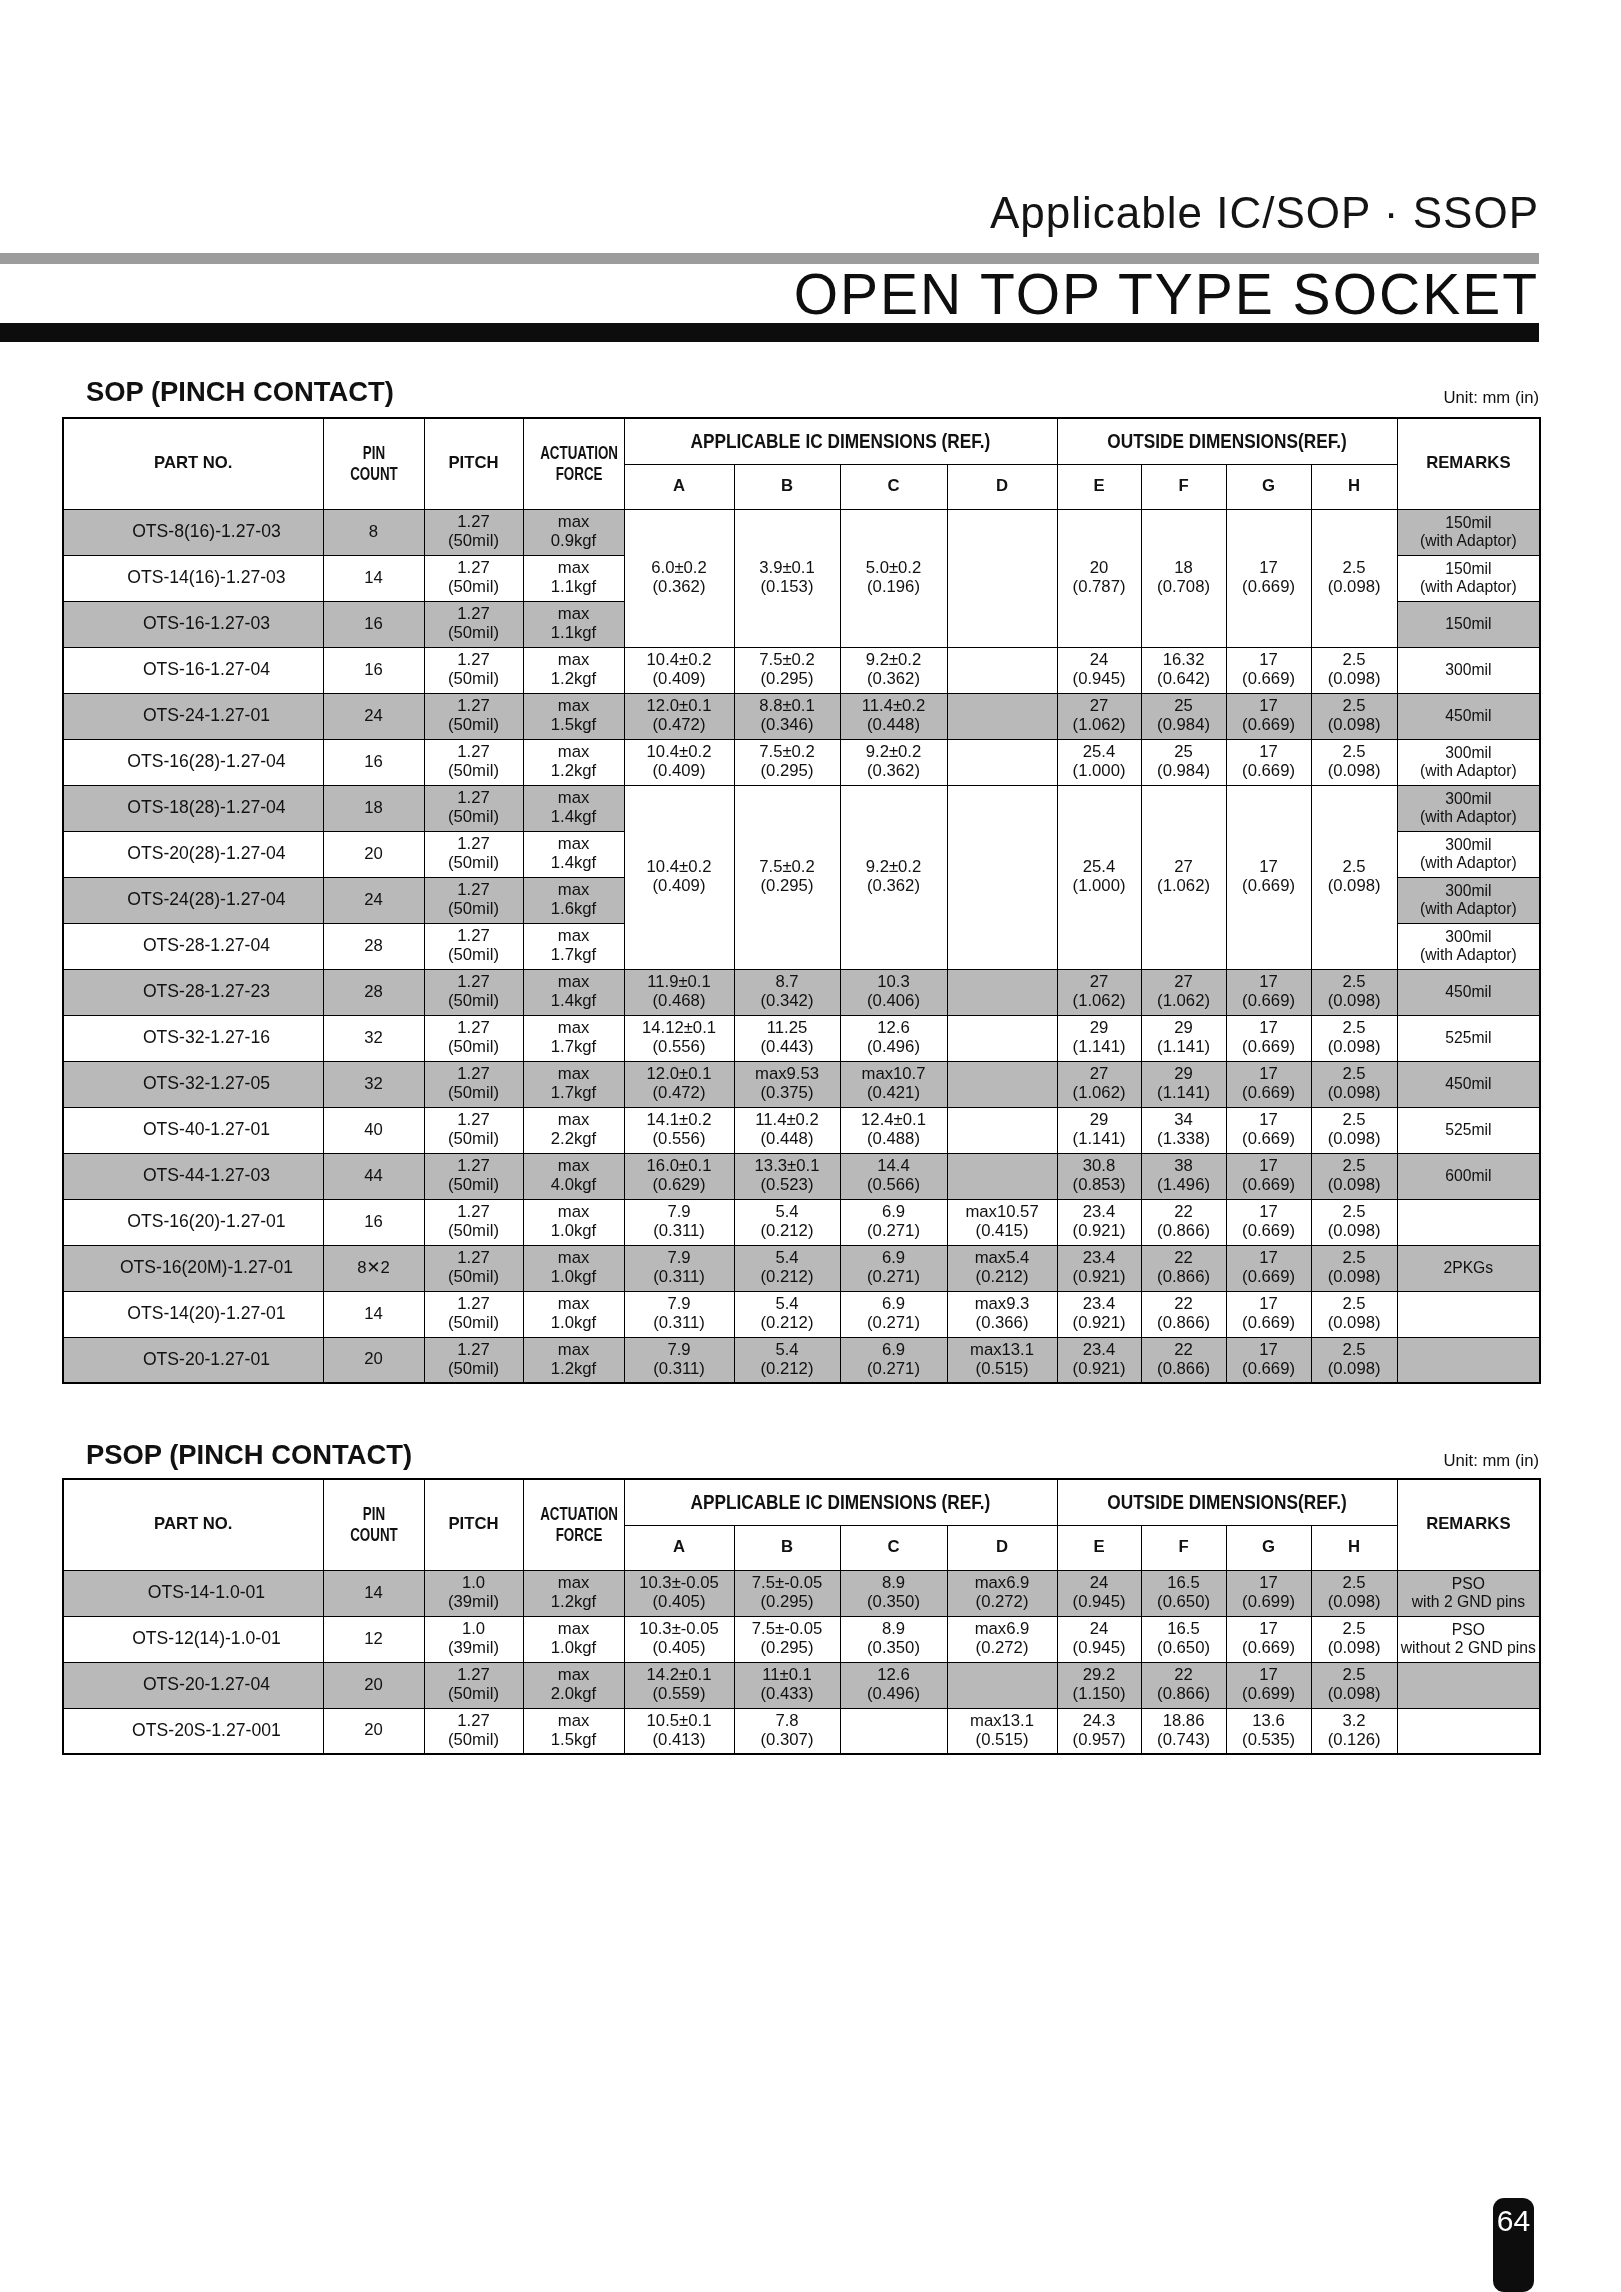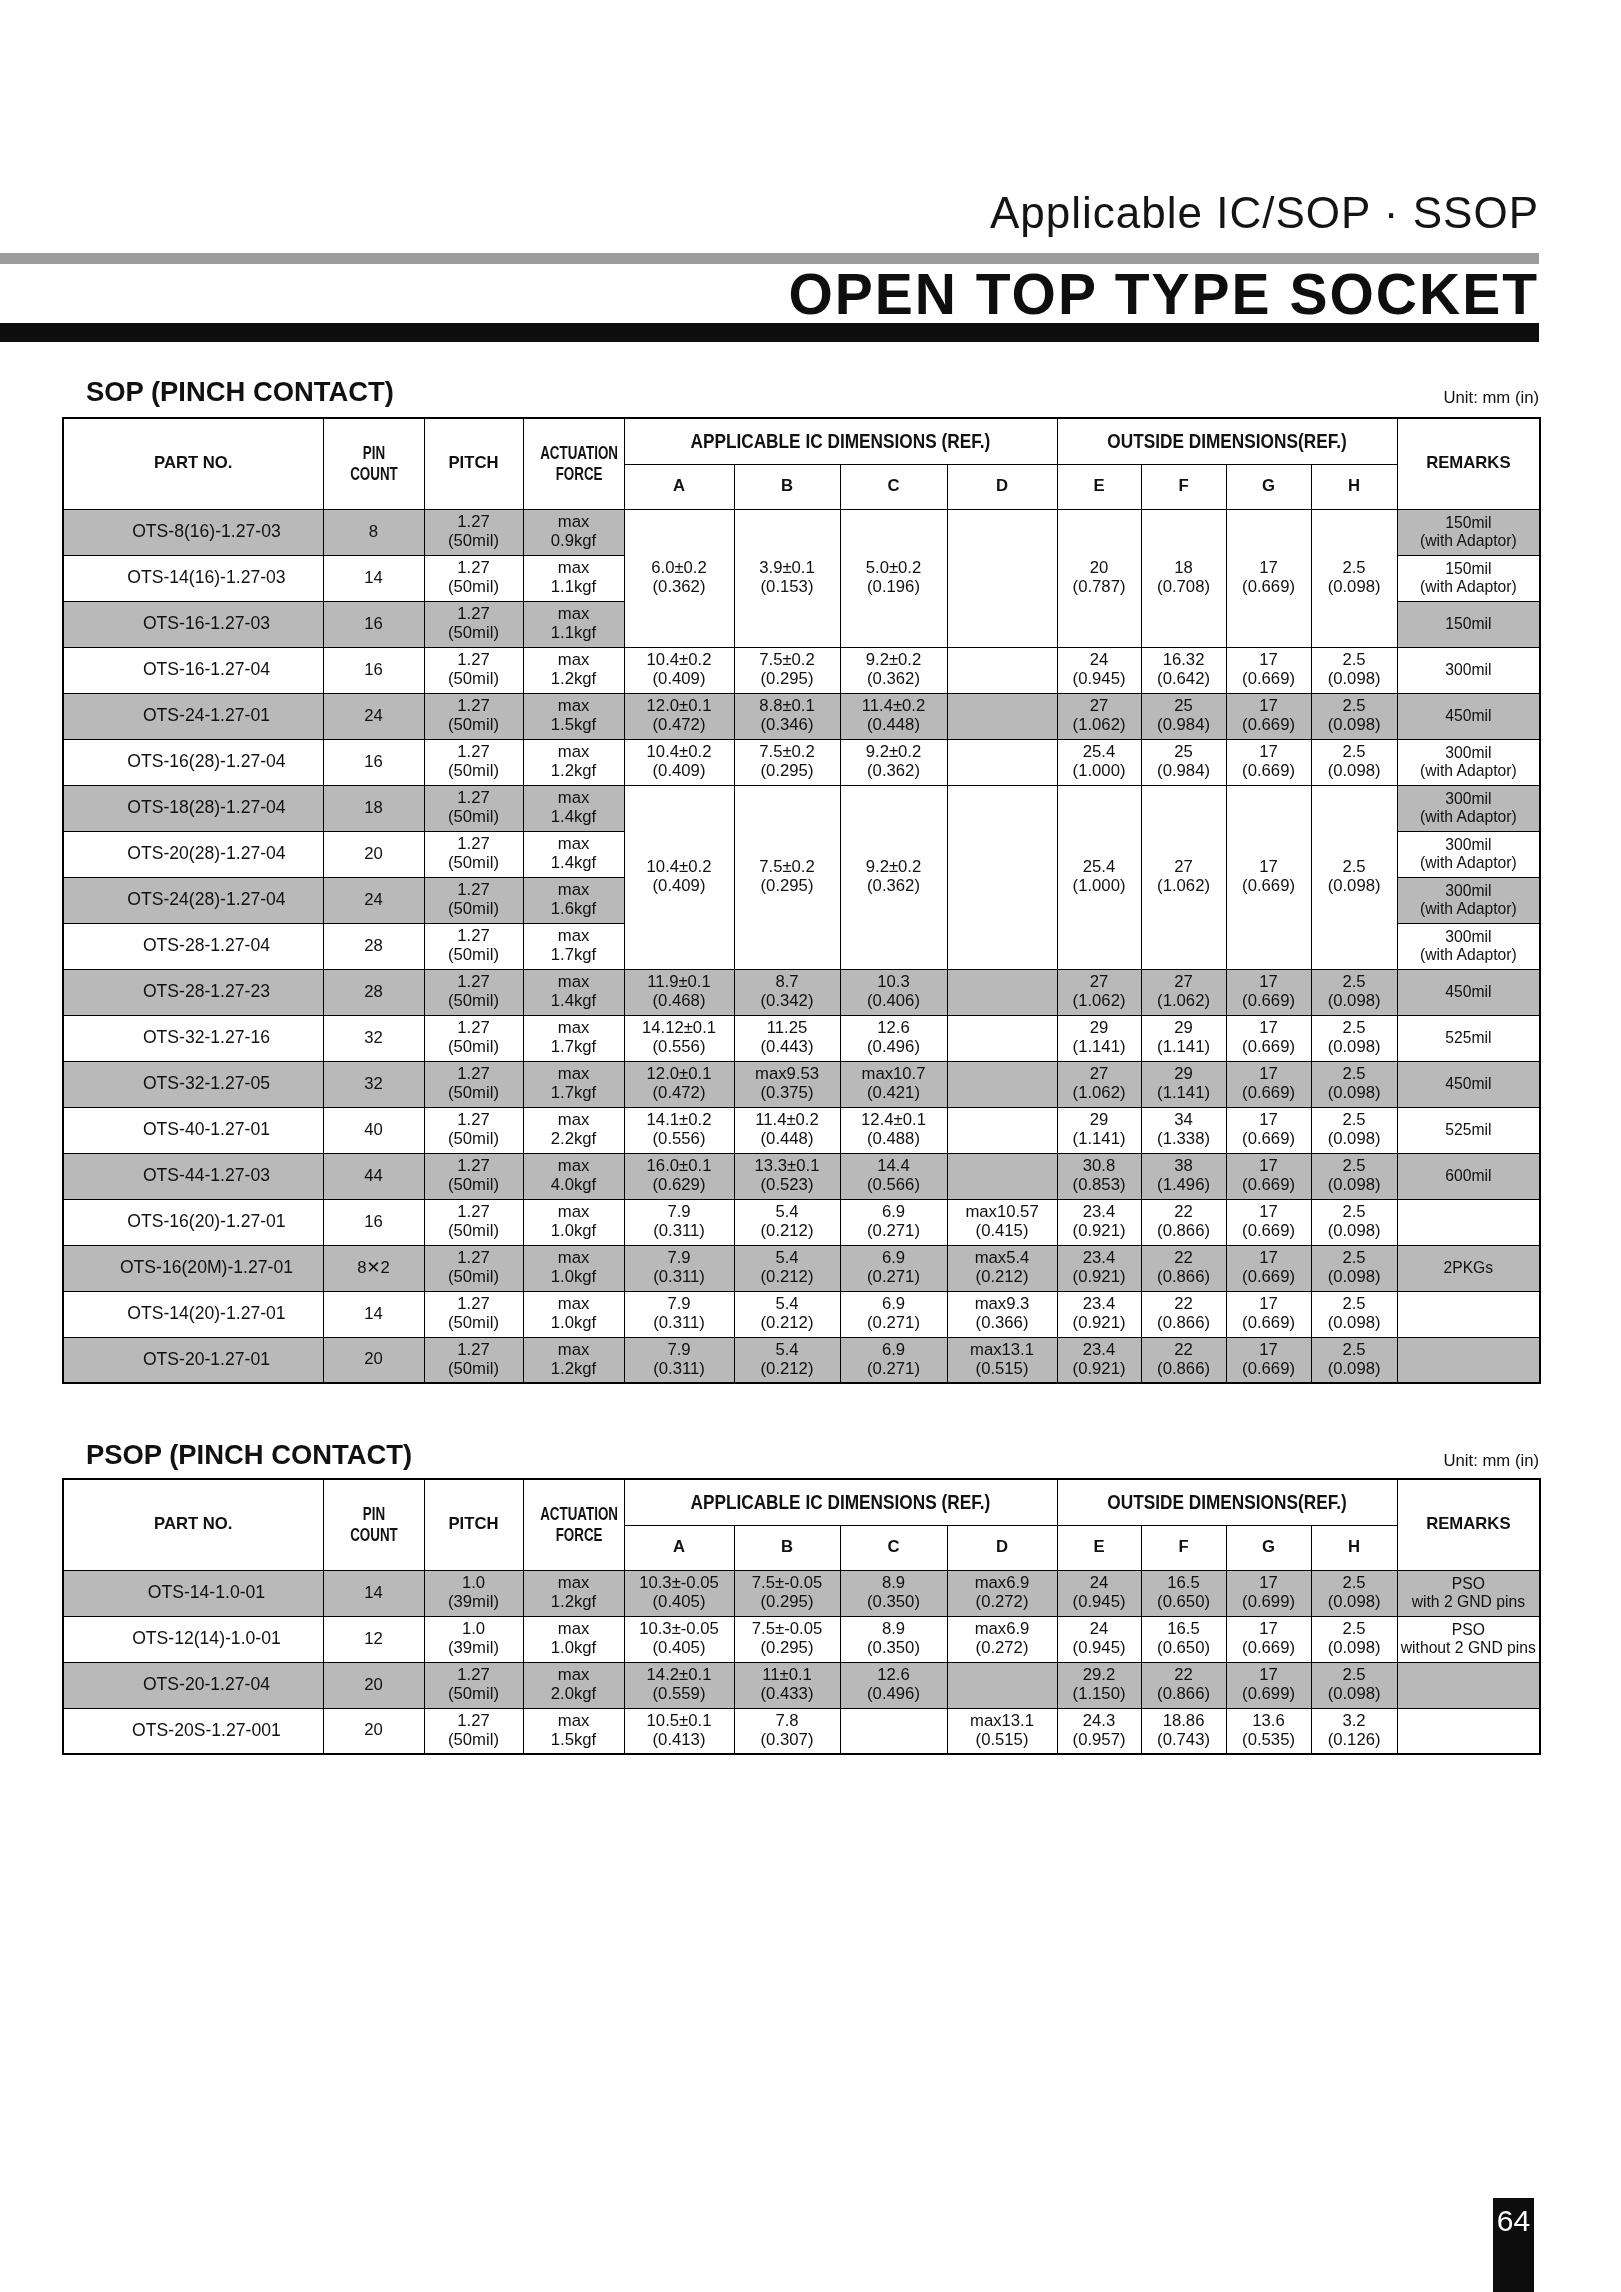--- a/index.html
+++ b/index.html
@@ -8,21 +8,21 @@
     font-family:"Liberation Sans",sans-serif;color:#111;
   }
   
   .masthead-category{
     position:absolute;top:188px;right:82px;font-size:44px;letter-spacing:1px;
     color:#141414;white-space:nowrap;
   }
   .gray-rule{position:absolute;top:253px;left:0;width:1539px;height:10.8px;background:#9c9c9c;}
   .masthead-title{
     position:absolute;top:261px;right:82px;font-size:57px;letter-spacing:2px;
-    color:#0e0e0e;white-space:nowrap;font-weight:bold;
+    color:#0e0e0e;white-space:nowrap;
   }
   .black-rule{position:absolute;top:323px;left:0;width:1539px;height:18.6px;background:#0d0d0d;}
 
   .section-heading{position:absolute;left:86px;font-size:27.4px;font-weight:bold;letter-spacing:0px;white-space:nowrap;}
   .unit-label{position:absolute;right:82px;font-size:16.7px;white-space:nowrap;text-align:center;}
   #sop-heading{top:376px;}
   #sop-unit{top:388px;}
   #psop-heading{top:1439px;}
   #psop-unit{top:1451px;}
 
@@ -55,21 +55,21 @@
   .dim td.rem{font-size:15.7px;line-height:1.15;}
 
   
   .col-part{width:260px;}.col-pin{width:101px;}.col-pitch{width:99px;}.col-force{width:101px;}
   .col-a{width:110px;}.col-b{width:106px;}.col-c{width:107px;}.col-d{width:110px;}
   .col-e{width:84px;}.col-f{width:85px;}.col-g{width:85px;}.col-h{width:86px;}
   .col-rem{width:143px;}
 
   .page-number-box{
     position:absolute;left:1493px;top:2198px;width:41px;height:94px;background:#0d0d0d;
-    color:#fff;font-size:30px;text-align:center;padding-top:5.9px;box-sizing:border-box;
+    color:#fff;font-size:30px;text-align:center;padding-top:5.9px;box-sizing:border-box;border-radius:11px;
   }
 </style>
 </head>
 <body>
 
 <div class="masthead-category">Applicable IC/SOP · SSOP</div>
 <div class="gray-rule"></div>
 <div class="masthead-title">OPEN TOP TYPE SOCKET</div>
 <div class="black-rule"></div>
 

